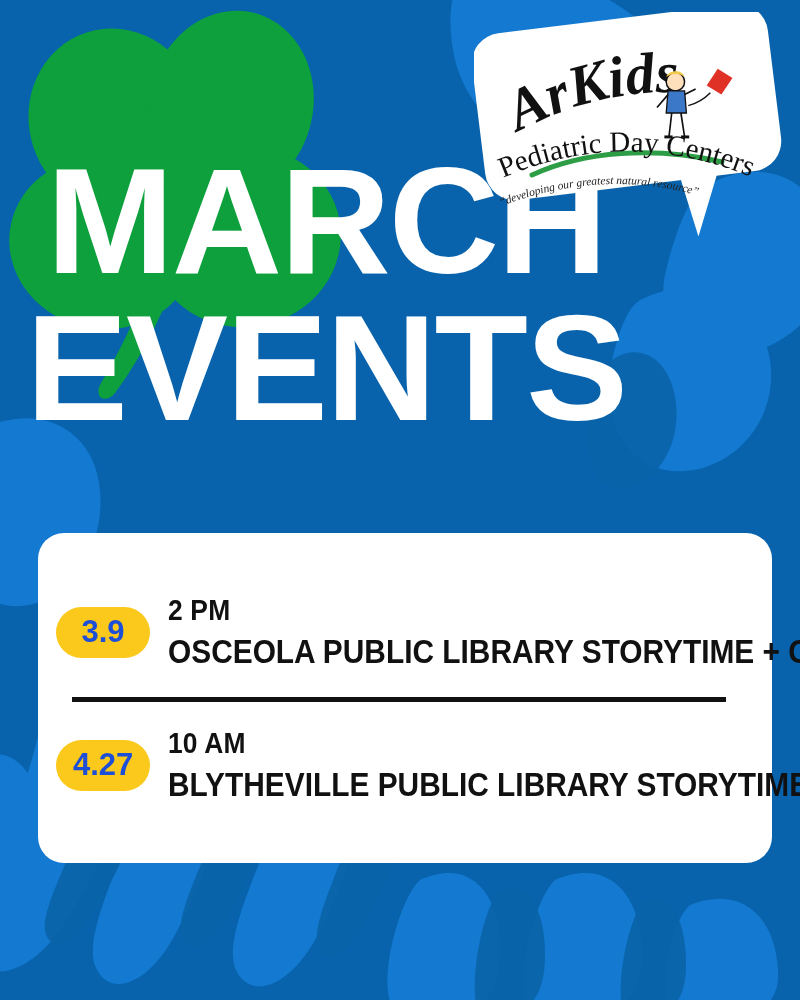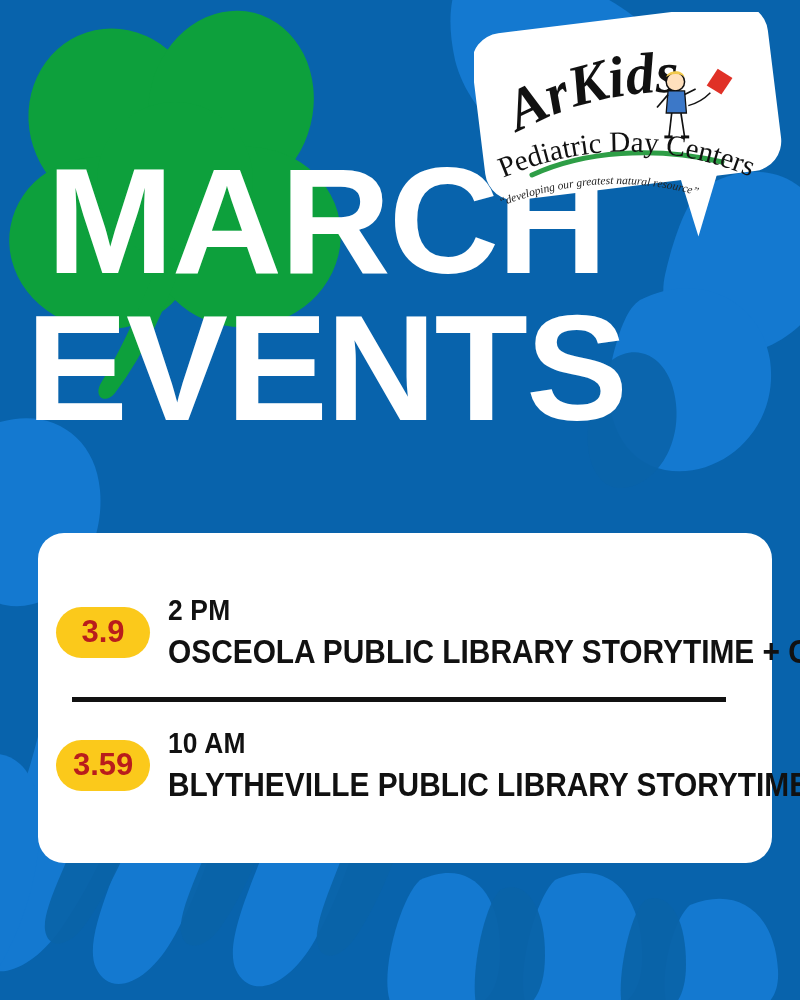--- a/index.html
+++ b/index.html
@@ -88,21 +88,21 @@
   .event-row {
     display: flex;
     align-items: center;
     padding: 0 0 0 0;
   }
   .event-row.first { margin-bottom: 2px; }
 
   .date-badge {
     flex: 0 0 auto;
     background: #FBC91B;
-    color: #b91c1c;
+    color: #1d4ed8;
     border-radius: 999px;
     font-family: "Liberation Sans", "DejaVu Sans", sans-serif;
     font-weight: 700;
     font-size: 31px;
     line-height: 1;
     padding: 9px 17px 11px 17px;
     text-align: center;
     min-width: 94px;
     letter-spacing: 0px;
   }
@@ -266,21 +266,21 @@
         <div class="event-time">2 PM</div>
         <div class="event-name">OSCEOLA PUBLIC LIBRARY STORYTIME + CRAFT</div>
       </div>
     </div>
 
     <div class="divider-wrap">
       <div class="divider"></div>
     </div>
 
     <div class="event-row second">
-      <div class="date-badge">3.59</div>
+      <div class="date-badge">4.27</div>
       <div class="event-text">
         <div class="event-time">10 AM</div>
         <div class="event-name">BLYTHEVILLE PUBLIC LIBRARY STORYTIME + CRAFT</div>
       </div>
     </div>
 
   </div>
 
 </div>
 

